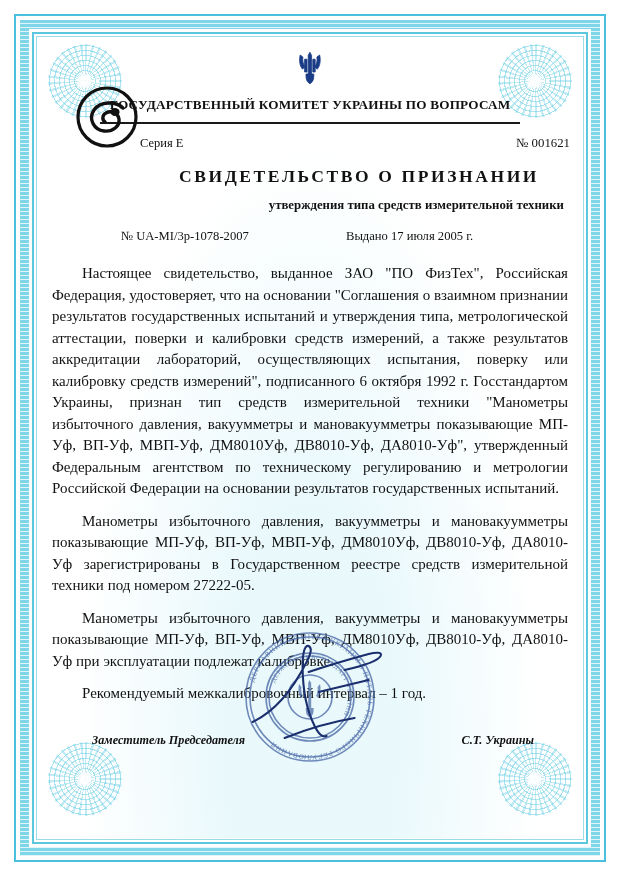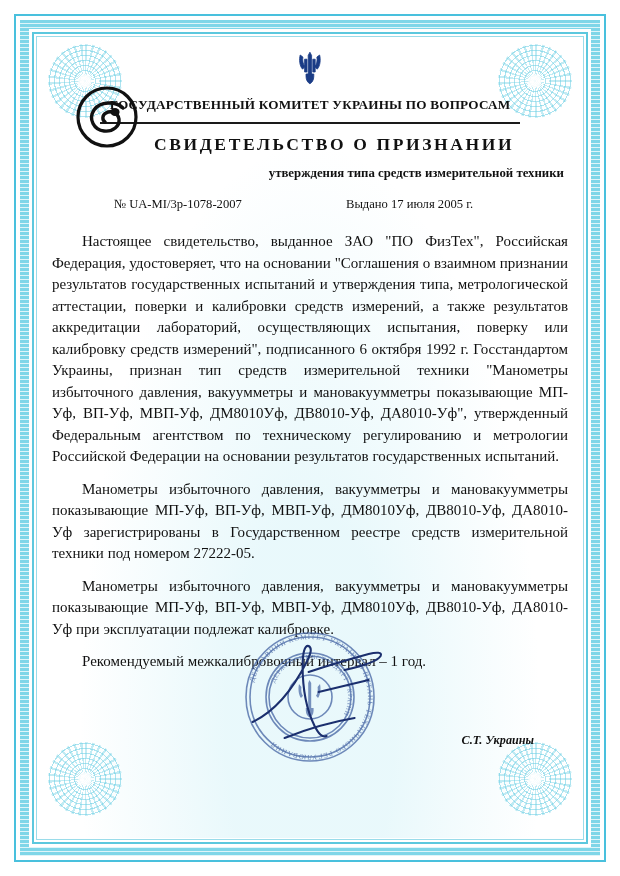--- a/index.html
+++ b/index.html
@@ -162,37 +162,38 @@
 
   .title-block {
     margin-top: 10px;
     padding-left: 108px;
     padding-right: 10px;
   }
   .cert-title {
     font-size: 17.5px;
     font-weight: bold;
     letter-spacing: 2.6px;
+    text-align: center;
   }
   .cert-subtitle {
     margin-top: 11px;
     font-size: 12.8px;
     font-weight: bold;
     text-align: right;
   }
 
   .meta-row {
     position: relative;
     margin-top: 16px;
     height: 18px;
     font-size: 12.6px;
   }
   .meta-number {
     position: absolute;
-    left: 68px;
+    left: 75px;
   }
   .meta-issued {
     position: absolute;
     left: 300px;
   }
 
   .body-text {
     margin-top: 16px;
     font-size: 15px;
     line-height: 21.5px;
@@ -282,20 +283,24 @@
         </g>
       </svg>
     </div>
 
     <div class="org-title">
       <div>ГОСУДАРСТВЕННЫЙ КОМИТЕТ УКРАИНЫ ПО ВОПРОСАМ</div>
     </div>
 
     <div class="rule"></div>
 
+    <div class="serial-row">
+      <span class="serial-left">Серия Е</span>
+      <span class="serial-right">№ 001621</span>
+    </div>
 
     <div class="logo-mark">
       <svg width="62" height="62" viewBox="0 0 62 62" aria-hidden="true">
         <circle cx="31" cy="31" r="29" fill="none" stroke="#111" stroke-width="3.2"></circle>
         <path d="M47 22 C40 15 24 15 18 24 C12 33 18 44 28 45 C37 46 44 40 43 33 C42 27 35 24 30 27 C26 29 26 34 29 36" fill="none" stroke="#111" stroke-width="3.4" stroke-linecap="round"></path>
         <ellipse cx="39" cy="26" rx="4.6" ry="4" fill="#111"></ellipse>
       </svg>
     </div>
 
     <div class="title-block">
@@ -349,17 +354,18 @@
         <svg width="190" height="140" viewBox="0 0 190 140" aria-hidden="true">
           <g fill="none" stroke="#1b2f6e" stroke-width="2.1" stroke-linecap="round">
             <path d="M30 96 C55 84 72 60 84 36 C88 28 90 22 86 20 C82 19 80 27 80 40 C80 62 84 84 92 100 C96 108 100 112 104 110"></path>
             <path d="M86 46 C104 40 124 34 146 28 C154 26 160 26 158 30 C155 35 140 40 122 44"></path>
             <path d="M96 66 C112 62 130 58 146 54"></path>
             <path d="M62 112 C82 104 108 96 132 92"></path>
           </g>
         </svg>
       </div>
 
+      <div class="sign-label">Заместитель Председателя</div>
       <div class="sign-name">С.Т. Украины</div>
     </div>
 
   </div>
 </div>
 
 </body></html>

